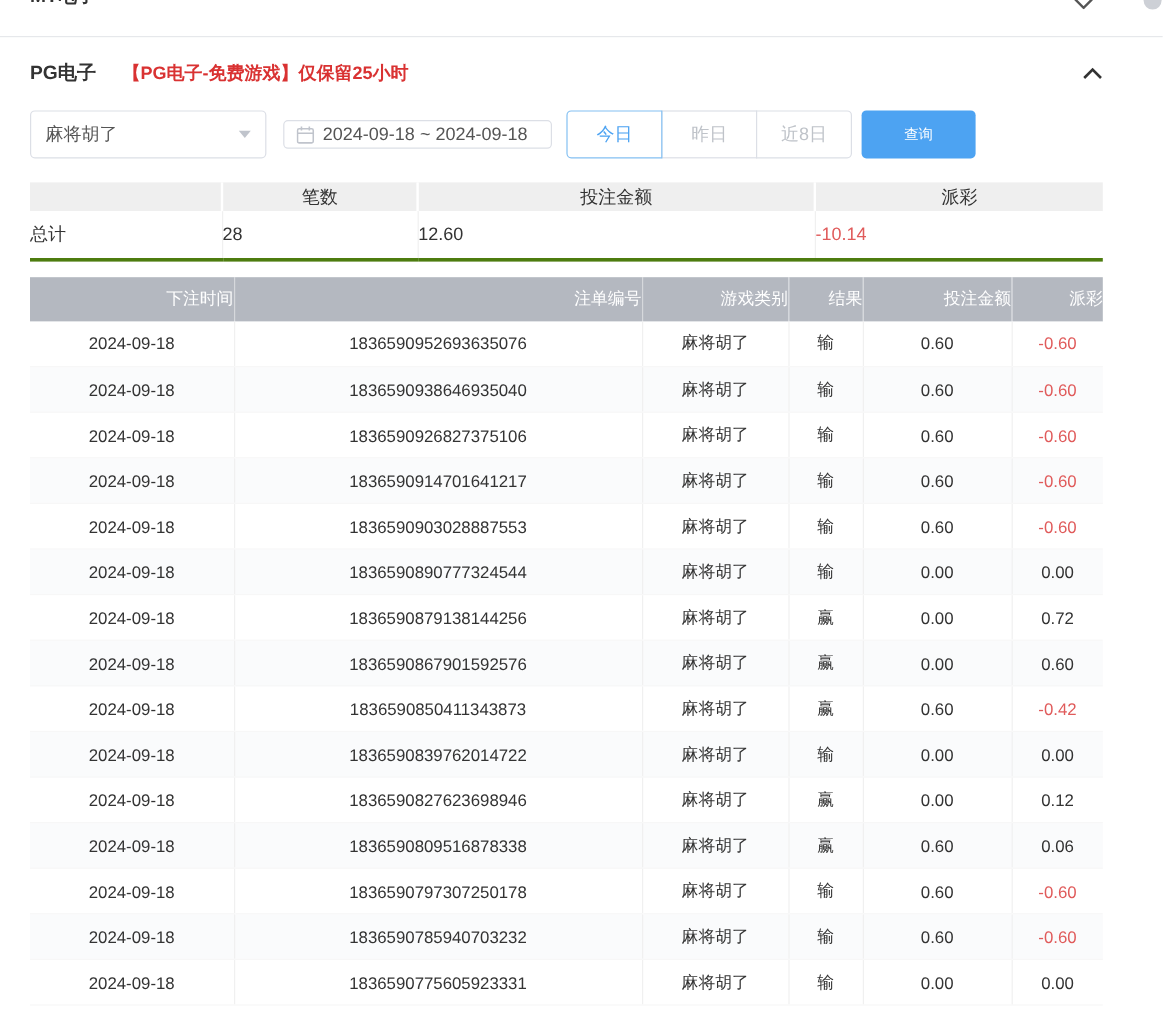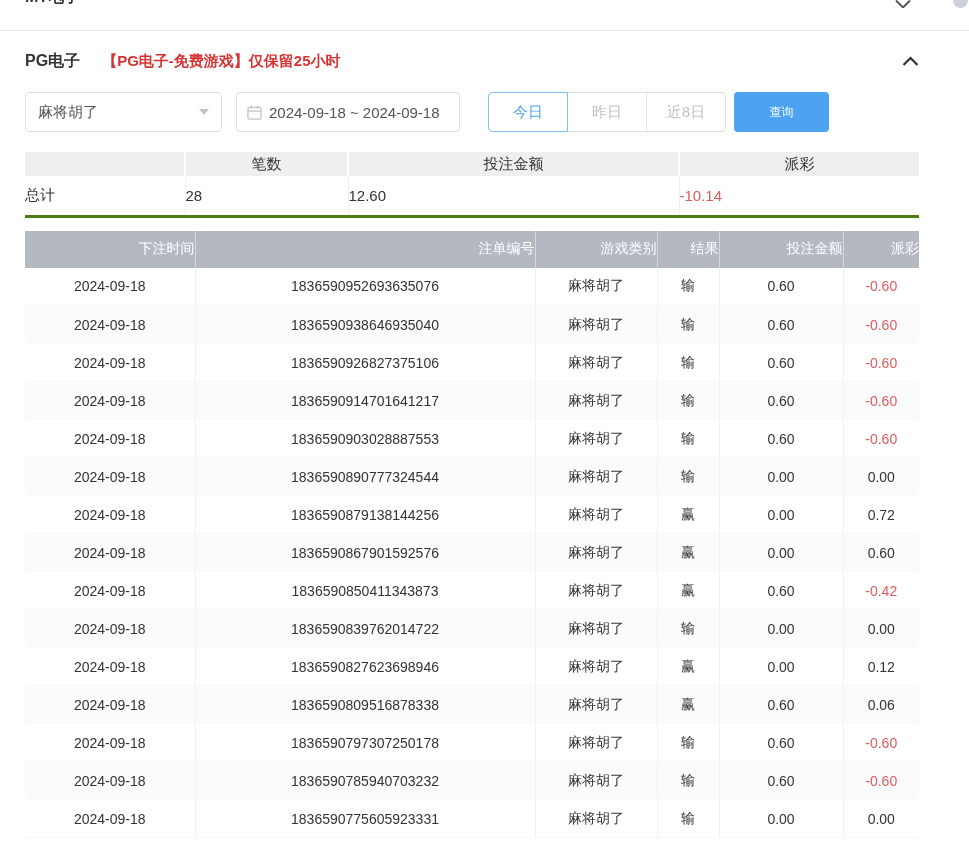--- a/index.html
+++ b/index.html
@@ -18,24 +18,24 @@
   .section-title { font-size:16px; font-weight:bold; color:#333; }
   .section-notice { font-size:15px; font-weight:bold; color:var(--notice,#d93232); margin-left:22px; }
   .collapse-btn { margin-left:auto; cursor:pointer; background:none; border:none; line-height:0; }
 
   
   .filter-row { display:flex; align-items:center; height:40px; }
   .select-box { width:197px; height:40px; border:1px solid #dcdfe6; border-radius:4px;
                 display:flex; align-items:center; padding:0 12px; font-size:15px; color:#555; cursor:pointer; }
   .select-caret { margin-left:auto; width:0; height:0; border-left:5px solid transparent;
                   border-right:5px solid transparent; border-top:6px solid #c0c4cc; }
-  .date-box { margin-left:14px; width:224px; height:40px; border:1px solid #dcdfe6; border-radius:4px;
+  .date-box { margin-left:14px; width:224px; height:24px; border:1px solid #dcdfe6; border-radius:4px;
               display:flex; align-items:center; padding:0 10px; gap:7px; font-size:15px; color:#555; cursor:pointer; }
   .cal-icon { line-height:0; }
-  .quick-group { display:flex; margin-left:28px; }
+  .quick-group { display:flex; margin-left:12px; }
   .qbtn { width:80px; height:40px; background:#fff; border:1px solid #dcdfe6; font-size:15px;
           color:#bfc3c9; margin-left:-1px; cursor:pointer; font-family:inherit; }
   .qbtn:first-child { margin-left:0; border-radius:4px 0 0 4px; }
   .qbtn:last-child { border-radius:0 4px 4px 0; }
   .qbtn.active { color:var(--accent,#4da3f2); border-color:#84c0f2; position:relative; z-index:1; }
   .search-btn { margin-left:8px; width:95px; height:40px; background:var(--accent,#4da3f2); color:#fff;
                 border:none; border-radius:4px; font-size:12px; cursor:pointer; font-family:inherit; }
 
   
   .summary { width:894px; margin-top:20px; border-collapse:collapse; table-layout:fixed; font-size:15px; }

